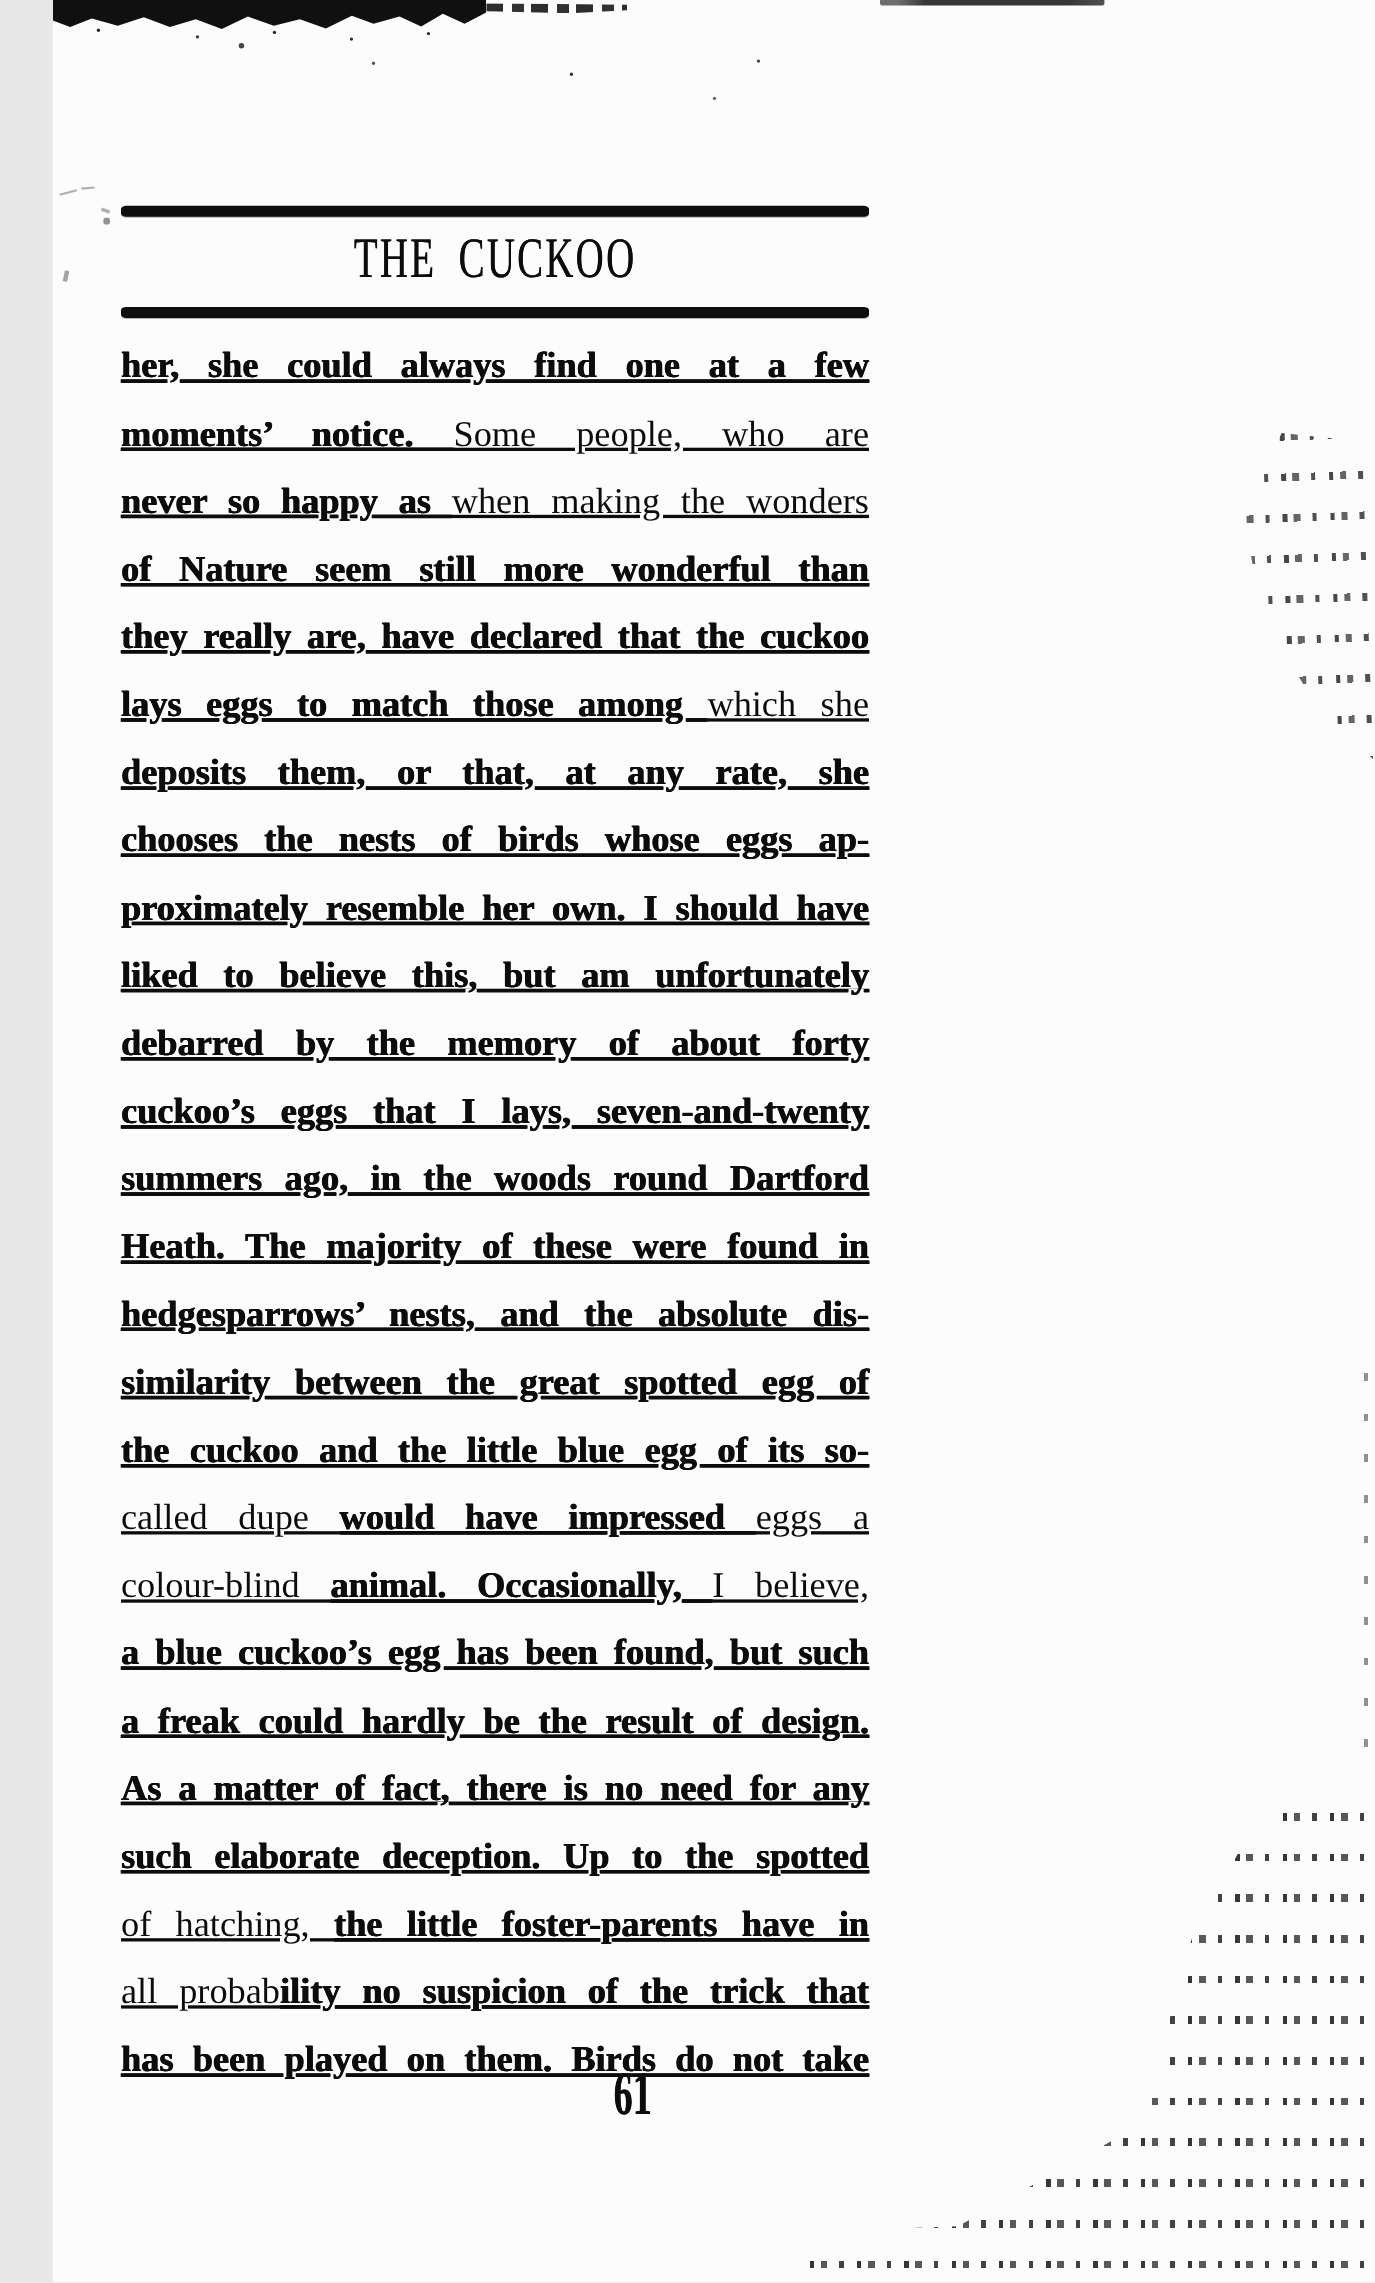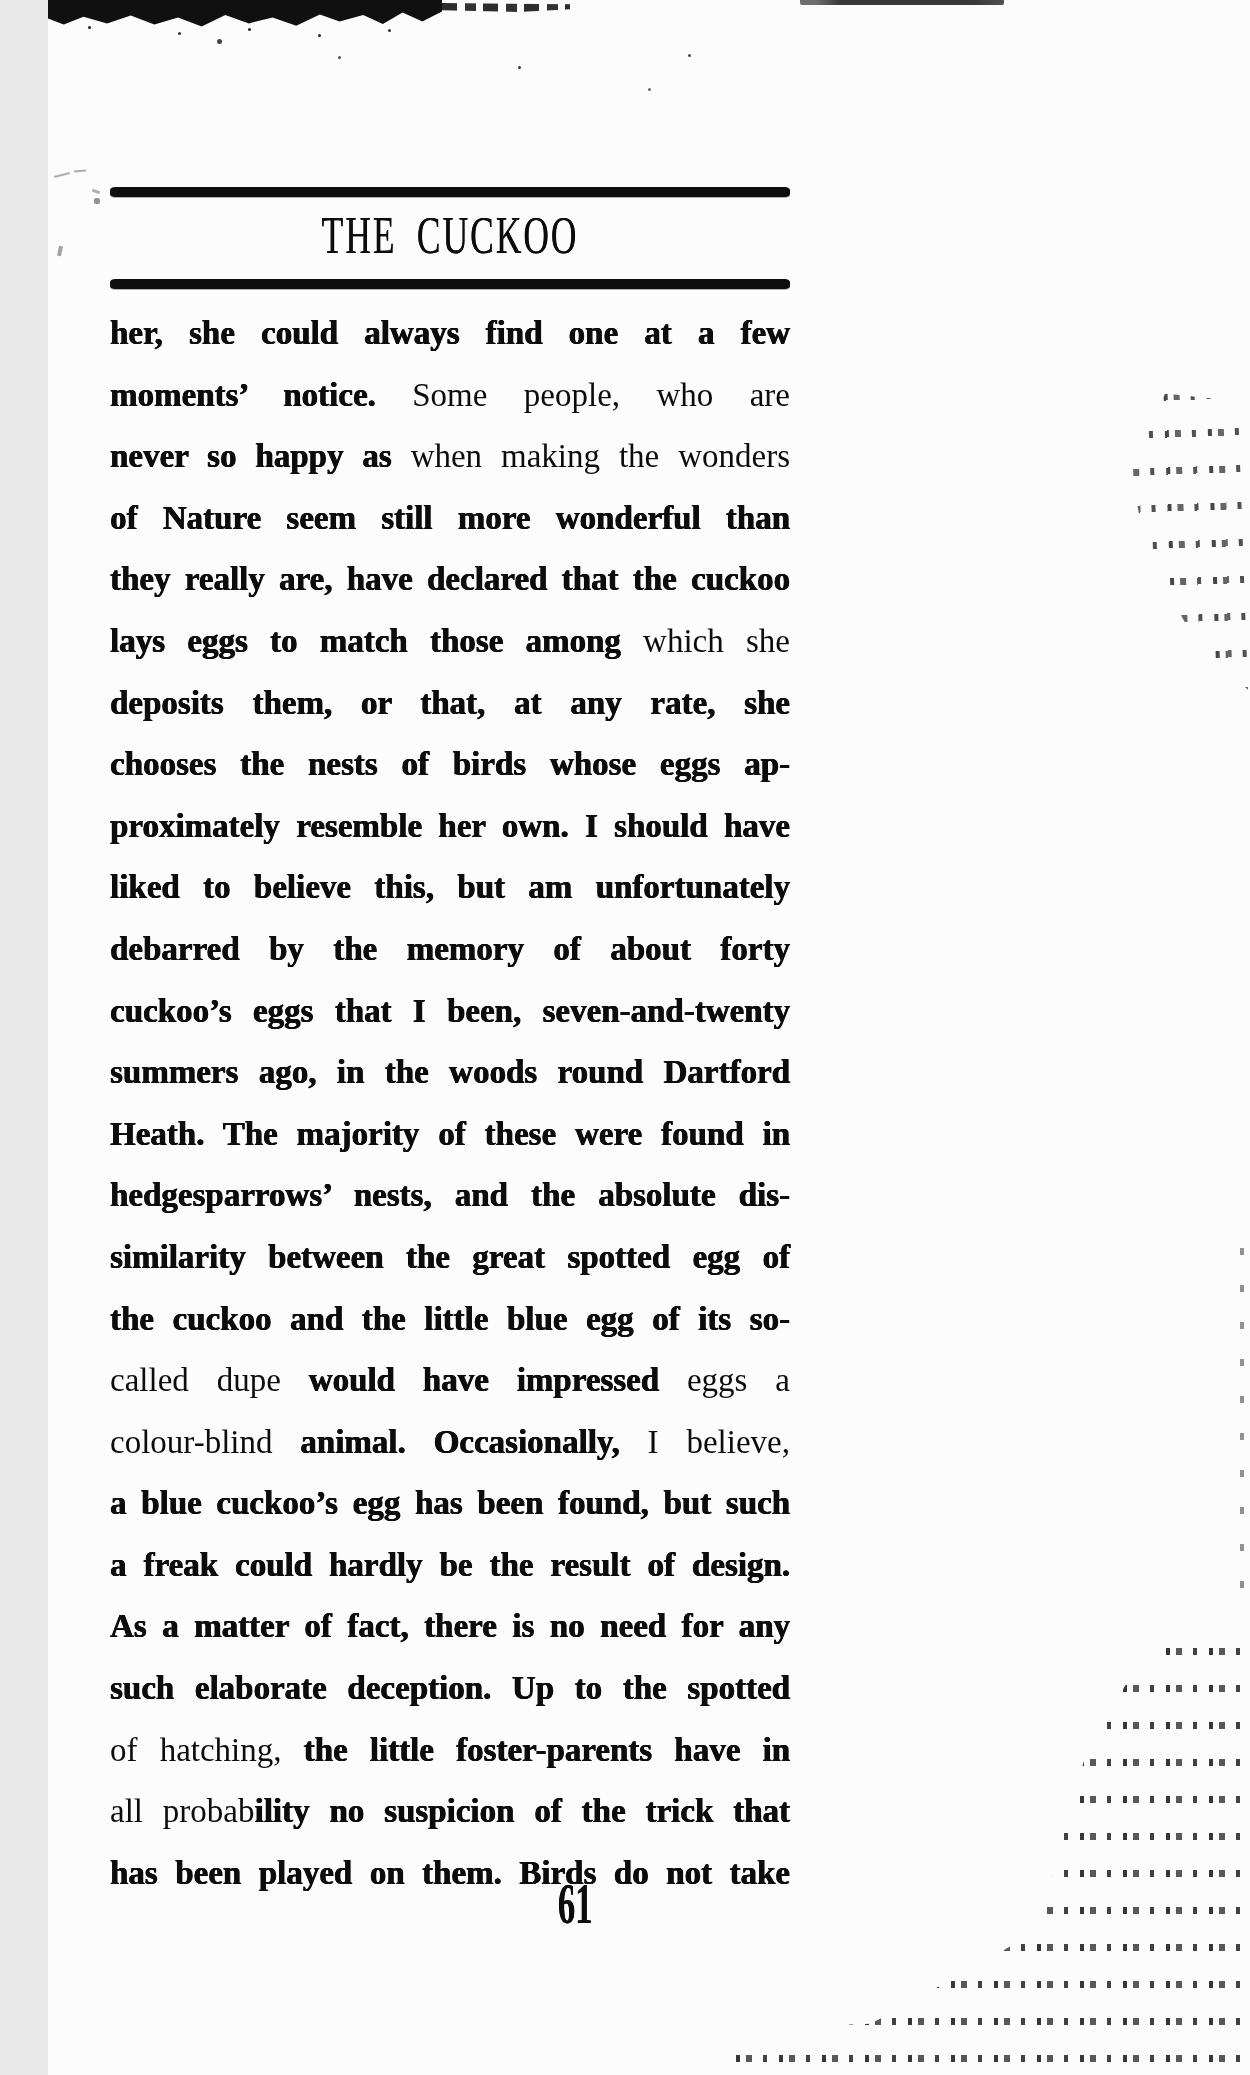--- a/index.html
+++ b/index.html
@@ -47,21 +47,21 @@
     border-radius:5px/3px;box-shadow:0 1px 0 rgba(0,0,0,.3);}
   .rule-top{top:187px;}
   .rule-bottom{top:279px;}
   .title{
     position:absolute;left:62px;top:210px;width:680px;text-align:center;
     font-size:52px;line-height:1;font-weight:400;letter-spacing:3px;
     word-spacing:14px;transform:scaleX(.68);transform-origin:50% 50%;
     text-shadow:.4px 0 currentColor;
   }
   
-  .body{position:absolute;left:62px;top:303px;width:680px;}
+  .body{position:absolute;left:62px;top:303px;width:680px;text-decoration:underline;}
   .line{
     height:61.6px;line-height:61.6px;font-size:33px;
     text-align:justify;text-align-last:justify;
   }
   .hv{font-weight:700;text-shadow:.5px 0 currentColor,-.3px 0 currentColor;}
   .lt{font-weight:400;}
   
   .pagenum{
     position:absolute;left:527px;top:1872px;transform:translateX(-50%) scaleX(.62);
     transform-origin:50% 0;font-size:56px;font-weight:700;line-height:1.17;
@@ -116,21 +116,21 @@
       <div class="line"><span class="hv">moments’ notice. </span><span class="lt">Some people, who are</span></div>
       <div class="line"><span class="hv">never so happy as </span><span class="lt">when making the wonders</span></div>
       <div class="line"><span class="hv">of Nature seem still more wonderful than</span></div>
       <div class="line"><span class="hv">they really are, have declared that the cuckoo</span></div>
       <div class="line"><span class="hv">lays eggs to match those among </span><span class="lt">which she</span></div>
       <div class="line"><span class="hv">deposits them, or that, at any rate, she</span></div>
       <div class="line"><span class="hv">chooses the nests of birds whose eggs ap-</span></div>
       <div class="line"><span class="hv">proximately resemble her own. I should have</span></div>
       <div class="line"><span class="hv">liked to believe this, but am unfortunately</span></div>
       <div class="line"><span class="hv">debarred by the memory of about forty</span></div>
-      <div class="line"><span class="hv">cuckoo’s eggs that I been, seven-and-twenty</span></div>
+      <div class="line"><span class="hv">cuckoo’s eggs that I lays, seven-and-twenty</span></div>
       <div class="line"><span class="hv">summers ago, in the woods round Dartford</span></div>
       <div class="line"><span class="hv">Heath. The majority of these were found in</span></div>
       <div class="line"><span class="hv">hedgesparrows’ nests, and the absolute dis-</span></div>
       <div class="line"><span class="hv">similarity between the great spotted egg of</span></div>
       <div class="line"><span class="hv">the cuckoo and the little blue egg of its so-</span></div>
       <div class="line"><span class="lt">called dupe </span><span class="hv">would have impressed </span><span class="lt">eggs a</span></div>
       <div class="line"><span class="lt">colour-blind </span><span class="hv">animal. Occasionally, </span><span class="lt">I believe,</span></div>
       <div class="line"><span class="hv">a blue cuckoo’s egg has been found, but such</span></div>
       <div class="line"><span class="hv">a freak could hardly be the result of design.</span></div>
       <div class="line"><span class="hv">As a matter of fact, there is no need for any</span></div>

